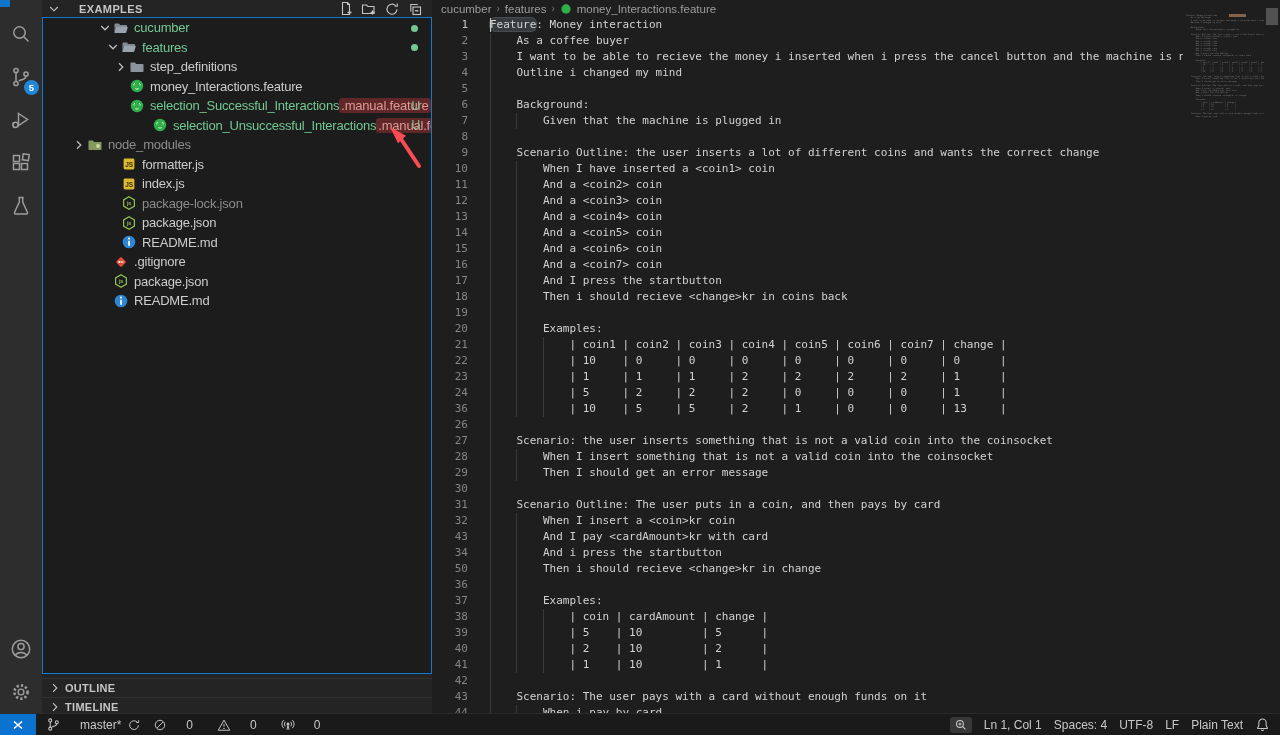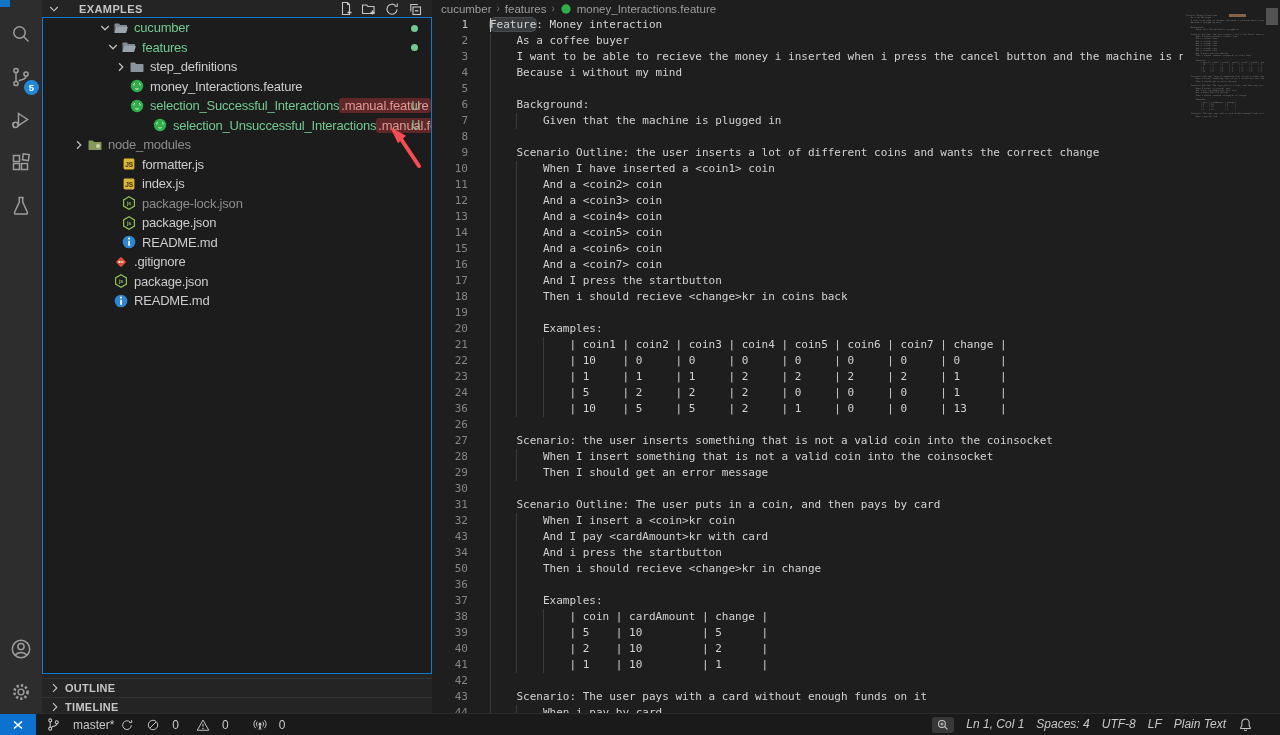--- a/index.html
+++ b/index.html
@@ -63,23 +63,23 @@
     font-size:2px; line-height:2.35px; color:rgba(210,210,210,.5); }
   .ruler-mark{ position:absolute; top:14px; right:18px; width:17px; height:3px; background:rgba(158,116,84,.8); }
   .vscroll{ position:absolute; top:0; right:0; width:16px; bottom:0; }
   .vthumb{ position:absolute; top:8px; left:2px; width:12px; height:17px; background:rgba(125,125,125,.55); cursor:pointer; }
 
   
   .status-bar{ position:absolute; left:0; right:0; bottom:0; height:22px; background:#1a1a1a;
     border-top:1px solid #2b2b2b; display:flex; align-items:center; font-size:12px; color:#c8c8c8; }
   .sb-remote{ width:36px; height:100%; background:var(--c-remote,#0c72cf); display:flex;
     align-items:center; justify-content:center; cursor:pointer; }
-  .sb-item{ display:flex; align-items:center; gap:12px; padding:0 6px; height:100%; cursor:pointer; }
+  .sb-item{ display:flex; align-items:center; gap:19px; padding:0 6px; height:100%; cursor:pointer; }
   .sb-item svg{ stroke:#c8c8c8; fill:none; stroke-width:1.1; }
-  .sb-right{ margin-left:auto; display:flex; align-items:flex-start; padding-right:23px;font-style:italic; }
+  .sb-right{ margin-left:auto; display:flex; align-items:center; padding-right:6px; }
   .sb-zoombox{ background:#383838; border-radius:3px; padding:1px 4px; margin-right:6px; display:flex; align-items:center; cursor:pointer; }
 
   .annotation-arrow{ position:absolute; left:383px; top:122px; width:42px; height:48px; z-index:30; pointer-events:none; }
 </style>
 </head>
 <body>
 
 <div class="screen">
 
   <div class="activity-bar">
@@ -391,21 +391,21 @@
         <svg width="12" height="12" viewBox="0 0 16 16">
             <circle cx="8" cy="8" r="6.2" fill="#2fae4a"></circle>
           </svg>
       </span>
       <span class="crumb">money_Interactions.feature</span>
     </div>
     <div class="code">
         <div class="line"><span class="ln active">1</span><span class="cursor"></span><span><span class="whl">Feature</span>: Money interaction</span></div>
         <div class="line"><span class="ln">2</span><span class="guide" style="left: 58px;"></span><span>    As a coffee buyer</span></div>
         <div class="line"><span class="ln">3</span><span class="guide" style="left: 58px;"></span><span>    I want to be able to recieve the money i inserted when i press the cancel button and the machine is not</span></div>
-        <div class="line"><span class="ln">4</span><span class="guide" style="left: 58px;"></span><span>    Because i without my mind</span></div>
+        <div class="line"><span class="ln">4</span><span class="guide" style="left: 58px;"></span><span>    Outline i changed my mind</span></div>
         <div class="line"><span class="ln">5</span><span class="guide" style="left: 58px;"></span><span></span></div>
         <div class="line"><span class="ln">6</span><span class="guide" style="left: 58px;"></span><span>    Background:</span></div>
         <div class="line"><span class="ln">7</span><span class="guide" style="left: 58px;"></span><span class="guide" style="left: 84.492px;"></span><span>        Given that the machine is plugged in</span></div>
         <div class="line"><span class="ln">8</span><span class="guide" style="left: 58px;"></span><span></span></div>
         <div class="line"><span class="ln">9</span><span class="guide" style="left: 58px;"></span><span>    Scenario Outline: the user inserts a lot of different coins and wants the correct change</span></div>
         <div class="line"><span class="ln">10</span><span class="guide" style="left: 58px;"></span><span class="guide" style="left: 84.492px;"></span><span>        When I have inserted a &lt;coin1&gt; coin</span></div>
         <div class="line"><span class="ln">11</span><span class="guide" style="left: 58px;"></span><span class="guide" style="left: 84.492px;"></span><span>        And a &lt;coin2&gt; coin</span></div>
         <div class="line"><span class="ln">12</span><span class="guide" style="left: 58px;"></span><span class="guide" style="left: 84.492px;"></span><span>        And a &lt;coin3&gt; coin</span></div>
         <div class="line"><span class="ln">13</span><span class="guide" style="left: 58px;"></span><span class="guide" style="left: 84.492px;"></span><span>        And a &lt;coin4&gt; coin</span></div>
         <div class="line"><span class="ln">14</span><span class="guide" style="left: 58px;"></span><span class="guide" style="left: 84.492px;"></span><span>        And a &lt;coin5&gt; coin</span></div>

